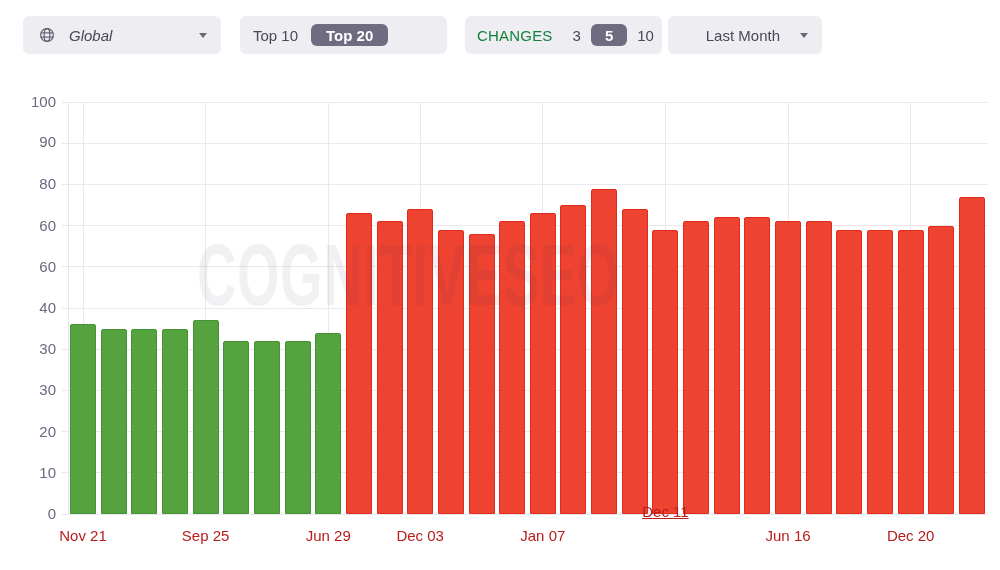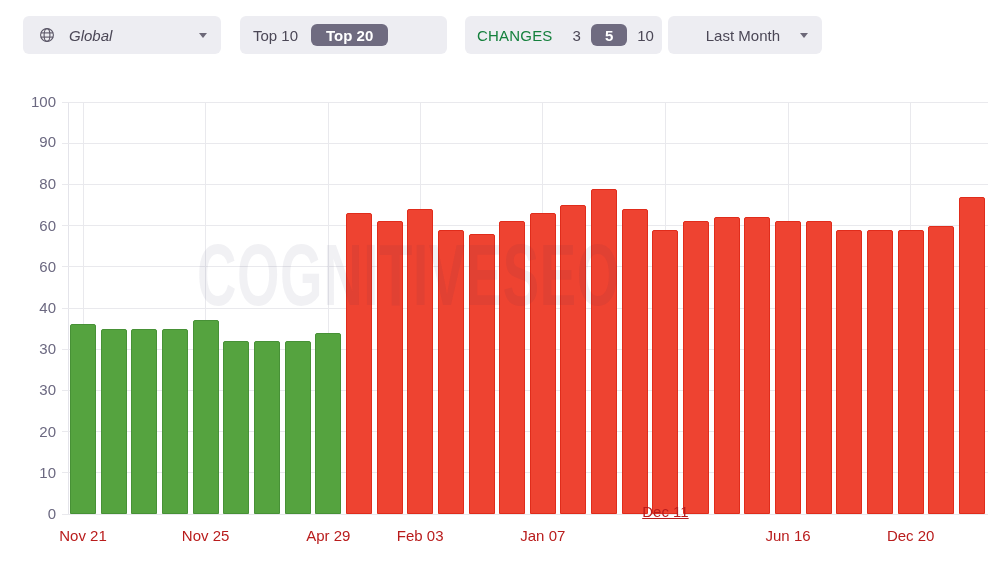--- a/index.html
+++ b/index.html
@@ -155,22 +155,22 @@
       <div class="bar down" style="left: 707.065px; width: 26px; height: 292.52px;"></div>
       <div class="bar down" style="left: 737.72px; width: 26px; height: 292.52px;"></div>
       <div class="bar down" style="left: 768.375px; width: 26px; height: 284.28px;"></div>
       <div class="bar down" style="left: 799.03px; width: 26px; height: 284.28px;"></div>
       <div class="bar down" style="left: 829.685px; width: 26px; height: 284.28px;"></div>
       <div class="bar down" style="left: 860.34px; width: 26px; height: 288.4px;"></div>
       <div class="bar down" style="left: 890.995px; width: 26px; height: 317.24px;"></div>
     </div>
   <div id="xlabels">
       <div class="xlab" style="left: 83px; top: 458px;">Nov 21</div>
-      <div class="xlab" style="left: 205.62px; top: 458px;">Nov 25</div>
-      <div class="xlab" style="left: 328.24px; top: 458px;">Apr 29</div>
-      <div class="xlab" style="left: 420.205px; top: 458px;">Feb 03</div>
+      <div class="xlab" style="left: 205.62px; top: 458px;">Sep 25</div>
+      <div class="xlab" style="left: 328.24px; top: 458px;">Jun 29</div>
+      <div class="xlab" style="left: 420.205px; top: 458px;">Dec 03</div>
       <div class="xlab" style="left: 542.825px; top: 458px;">Jan 07</div>
       <div class="xlab" style="left: 665.445px; top: 434px; text-decoration: underline;">Dec 11</div>
       <div class="xlab" style="left: 788.065px; top: 458px;">Jun 16</div>
       <div class="xlab" style="left: 910.685px; top: 458px;">Dec 20</div>
     </div>
   <div class="watermark">COGNITIVESEO</div>
 </div>
 
 </body></html>

